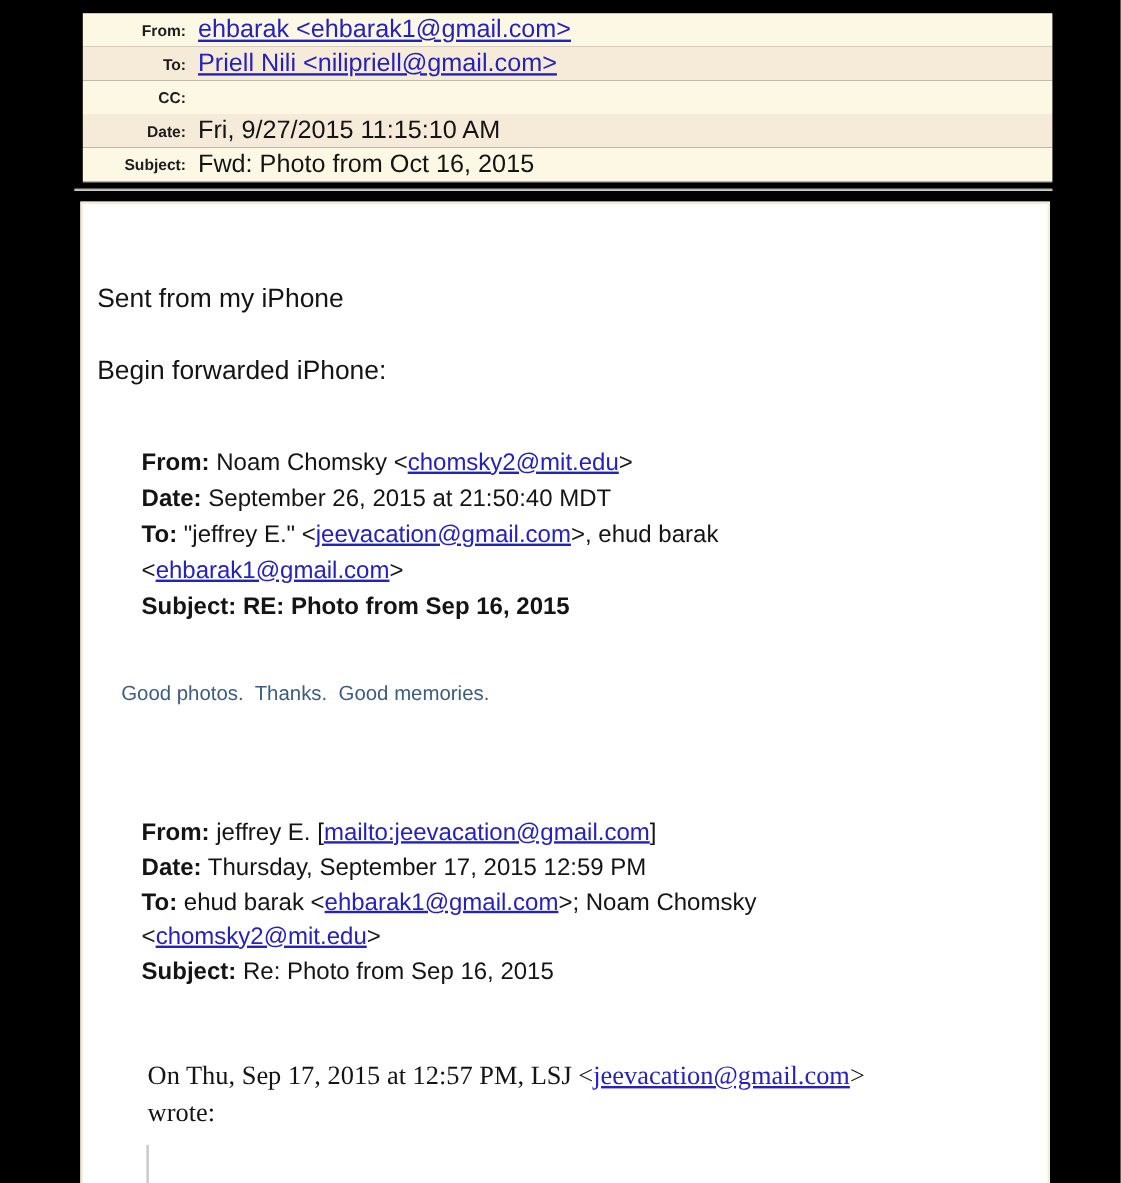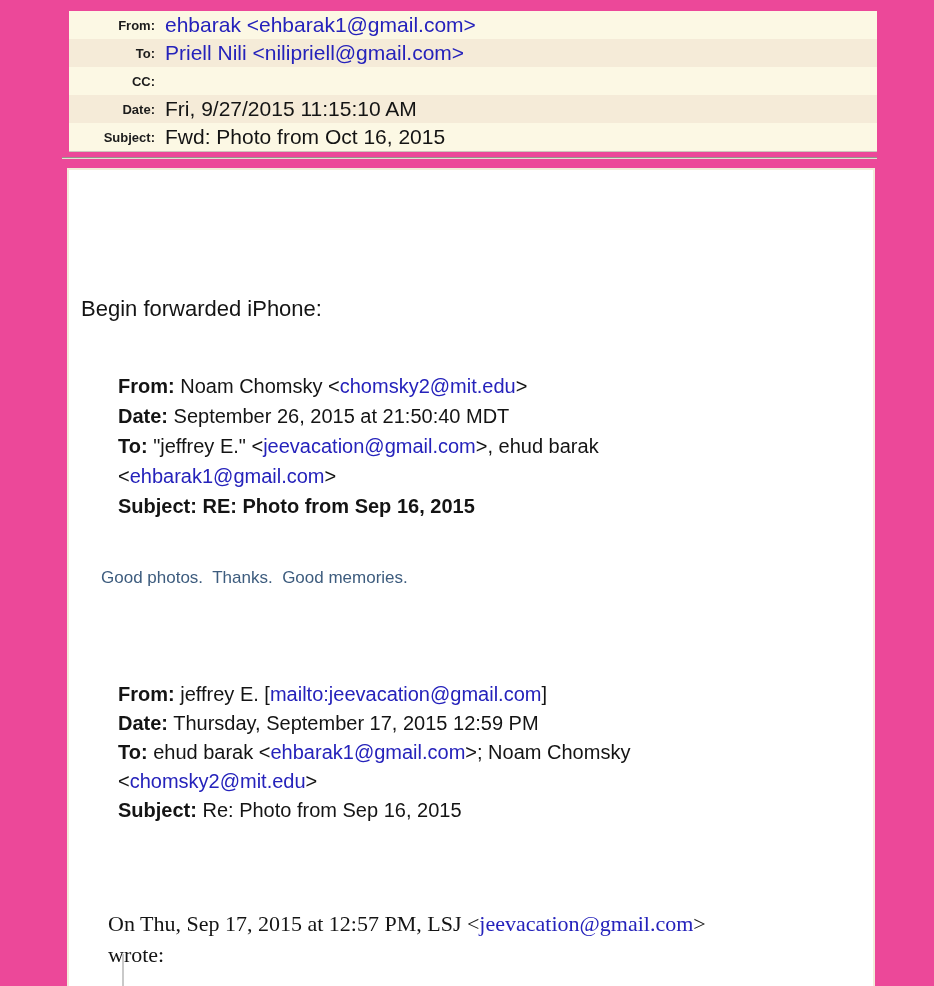--- a/index.html
+++ b/index.html
@@ -1,38 +1,38 @@
 <!DOCTYPE html>
 <html><head>
 <meta charset="utf-8">
 <style>
   * { margin:0; padding:0; box-sizing:border-box; }
   html,body { background:#ffffff; }
   body {
     width:934px; height:986px; overflow:hidden; position:relative;
     font-family:"Liberation Sans", sans-serif; color:#111;
   }
-  .page { position:relative; width:934px; height:986px; background:#ec4899; }
+  .page { position:relative; width:934px; height:986px; background:#000000; }
 
   
   .hdr-table {
     position:absolute; left:69px; top:11px; width:808px;
     border-bottom:1px solid #ccc9bc;
   }
   .hdr-row { display:flex; align-items:center; height:28px; }
   .row-light { background:#fcf8e4; }
   .row-tan   { background:#f5ebd8; }
   .hdr-label {
     flex:none; width:96px; text-align:right; padding-right:10px;
     font-weight:bold; font-size:13px; color:#1c1c1c;
   }
   .hdr-value { font-size:21px; color:#141414; white-space:nowrap; }
 
   a.lnk, .lnk {
-    color:#2522bb; cursor:pointer;
+    color:#2522bb; text-decoration:underline; cursor:pointer;
   }
 
   
   .hdr-divider {
     position:absolute; left:62px; top:157px; width:815px; height:2px;
     background:#97938b; border-bottom:1px solid #e3dfd3;
   }
 
   
   .body-box {
@@ -47,23 +47,23 @@
   .fwd-block  { left:49px; top:201px; }
   .orig-block { left:49px; top:480px; line-height:29px;margin-top:30px; }
   .hdr-block b { font-weight:bold; }
 
   .reply-line {
     position:absolute; left:32px; top:398px;
     font-size:17px; color:#3d5c7e; white-space:pre-wrap;
   }
 
   .gmail-quote {
-    position:absolute; left:39px; top:710px;
+    position:absolute; left:54px; top:710px;
     font-family:"Liberation Serif", serif; font-size:22px; line-height:31px;
-    width:720px; color:#141414;margin-top:28px;
+    width:720px; color:#141414;
   }
   .quote-bar {
     position:absolute; left:53px; top:784px; width:2px; height:120px;
     background:#c9c9c9;
   }
 </style>
 </head>
 <body>
 
 <div class="page">
@@ -88,20 +88,21 @@
     <div class="hdr-row row-light">
       <div class="hdr-label">Subject:</div>
       <div class="hdr-value">Fwd: Photo from Oct 16, 2015</div>
     </div>
   </div>
 
   <div class="hdr-divider"></div>
 
   <div class="body-box">
 
+    <div class="txt sent-line">Sent from my iPhone</div>
     <div class="txt begin-line">Begin forwarded iPhone:</div>
 
     <div class="hdr-block fwd-block">
       <div><b>From:</b> Noam Chomsky &lt;<a class="lnk">chomsky2@mit.edu</a>&gt;</div>
       <div><b>Date:</b> September 26, 2015 at 21:50:40 MDT</div>
       <div><b>To:</b> "jeffrey E." &lt;<a class="lnk">jeevacation@gmail.com</a>&gt;, ehud barak<br>&lt;<a class="lnk">ehbarak1@gmail.com</a>&gt;</div>
       <div><b>Subject: RE: Photo from Sep 16, 2015</b></div>
     </div>
 
     <div class="reply-line">Good photos.  Thanks.  Good memories.</div>

